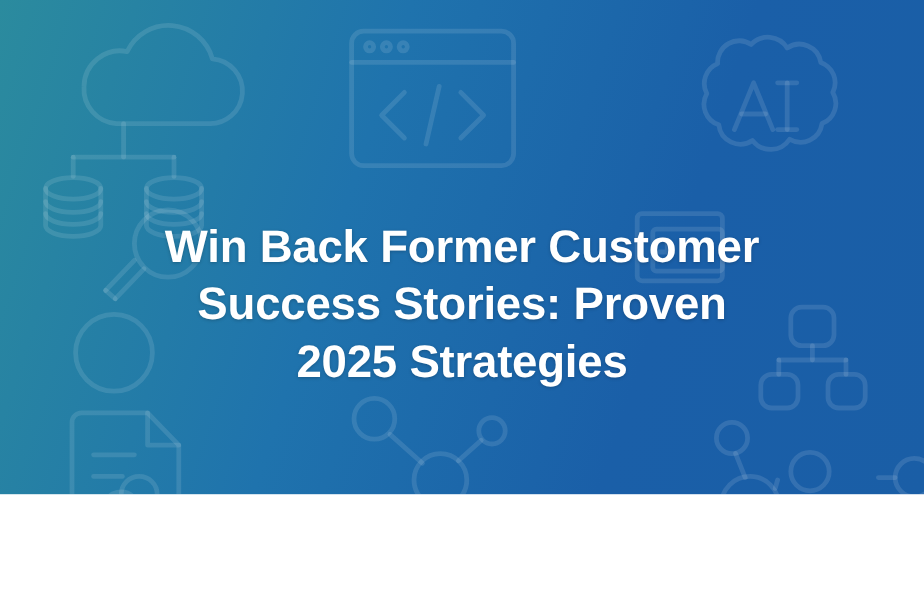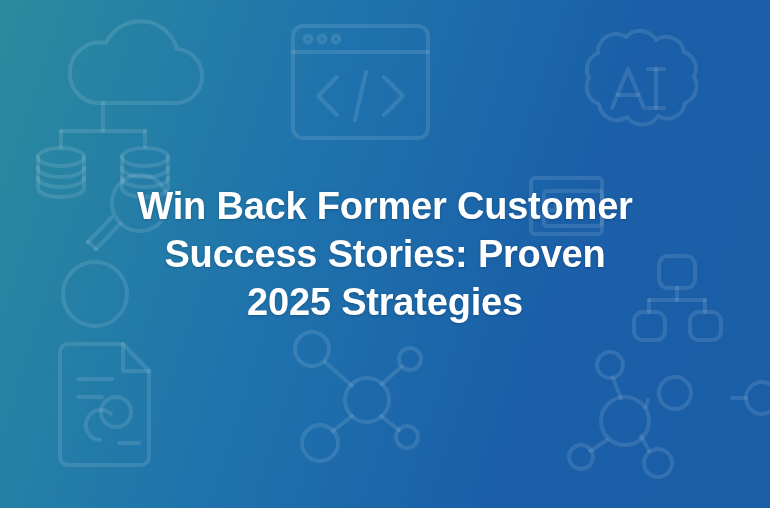--- a/index.html
+++ b/index.html
@@ -3,21 +3,21 @@
 <meta charset="utf-8">
 <style>
   html, body {
     margin: 0;
     padding: 0;
     background: #ffffff;
   }
   #banner {
     position: relative;
     width: 770px;
-    height: 508px;
+    height: 412px;
     overflow: hidden;
     background: linear-gradient(108deg, #2b8b9e 0%, #1f73ad 38%, #1a5fa8 70%, #1a5ea6 100%);
     font-family: "Liberation Sans", sans-serif;
   }
   #icon-layer {
     position: absolute;
     left: 0; top: 0;
     width: 770px;
     height: 508px;
     pointer-events: none;

